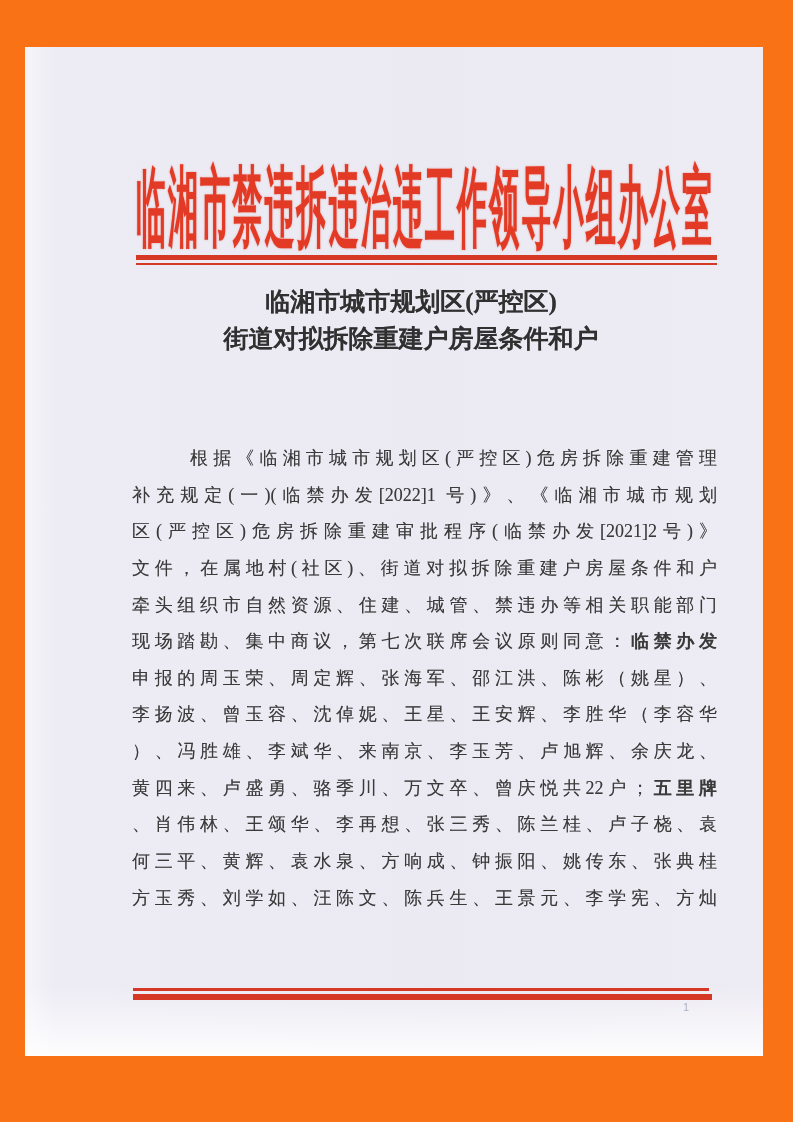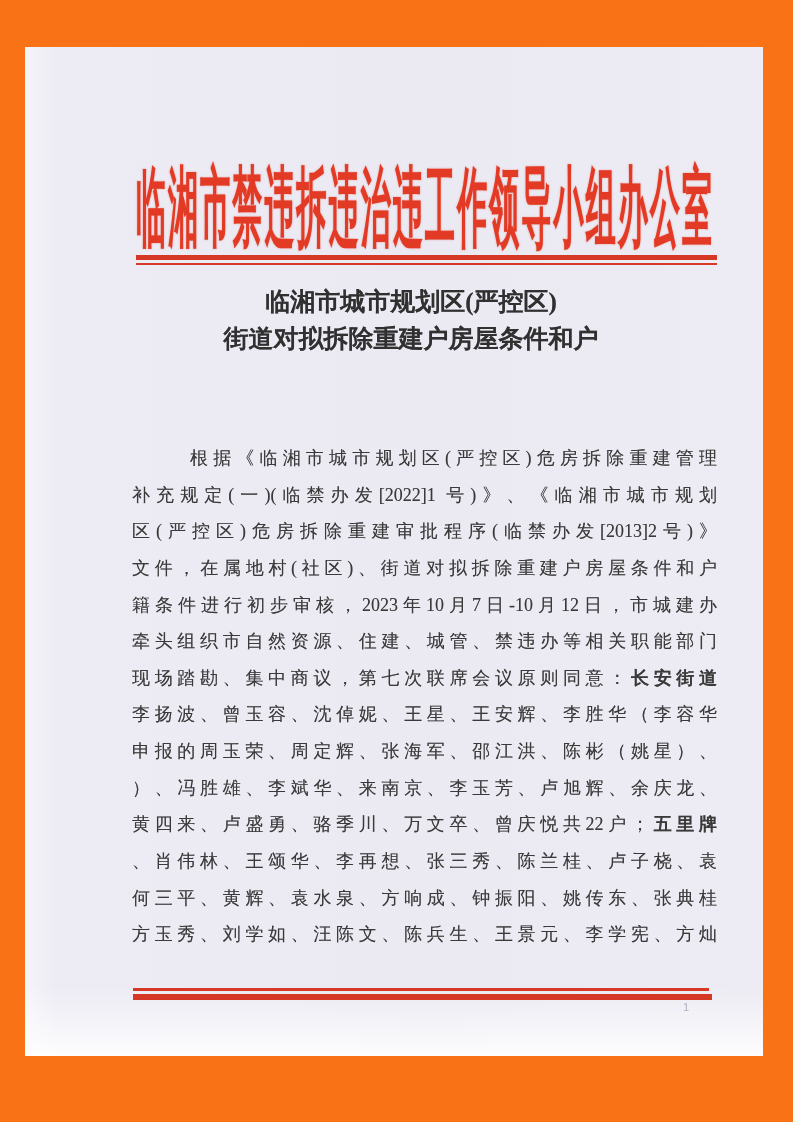--- a/index.html
+++ b/index.html
@@ -51,27 +51,26 @@
     <div class="rule" id="hr-thin"></div>
 
     <div class="doc-title">
       <div>临湘市城市规划区(严控区)</div>
       <div>街道对拟拆除重建户房屋条件和户</div>
     </div>
 
     <div class="body-text">
         <div class="bline indent"><span>根据《临湘市城市规划区(严控区)危房拆除重建管理</span></div>
         <div class="bline"><span>补充规定(一)(临禁办发[2022]1 号)》、《临湘市城市规划</span></div>
-        <div class="bline"><span>区(严控区)危房拆除重建审批程序(临禁办发[2013]2号)》</span></div>
+        <div class="bline"><span>区(严控区)危房拆除重建审批程序(临禁办发[2021]2号)》</span></div>
         <div class="bline"><span>文件，在属地村(社区)、街道对拟拆除重建户房屋条件和户</span></div>
-        <div class="bline"><span>籍条件进行初步审核，2023年10月7日-10月12日，市城建办</span></div>
         <div class="bline"><span>牵头组织市自然资源、住建、城管、禁违办等相关职能部门</span></div>
-        <div class="bline"><span>现场踏勘、集中商议，第七次联席会议原则同意：</span><span class="b">长安街道</span></div>
+        <div class="bline"><span>现场踏勘、集中商议，第七次联席会议原则同意：</span><span class="b">临禁办发</span></div>
+        <div class="bline"><span>申报的周玉荣、周定辉、张海军、邵江洪、陈彬（姚星）、</span></div>
         <div class="bline"><span>李扬波、曾玉容、沈倬妮、王星、王安辉、李胜华（李容华</span></div>
-        <div class="bline"><span>申报的周玉荣、周定辉、张海军、邵江洪、陈彬（姚星）、</span></div>
         <div class="bline"><span>）、冯胜雄、李斌华、来南京、李玉芳、卢旭辉、余庆龙、</span></div>
         <div class="bline"><span>黄四来、卢盛勇、骆季川、万文卒、曾庆悦共22户；</span><span class="b">五里牌</span></div>
         <div class="bline"><span>、肖伟林、王颂华、李再想、张三秀、陈兰桂、卢子桡、袁</span></div>
         <div class="bline"><span>何三平、黄辉、袁水泉、方响成、钟振阳、姚传东、张典桂</span></div>
         <div class="bline"><span>方玉秀、刘学如、汪陈文、陈兵生、王景元、李学宪、方灿</span></div>
       </div>
 
     <div class="rule" id="fr-thin"></div>
     <div class="rule" id="fr-thick"></div>
 

